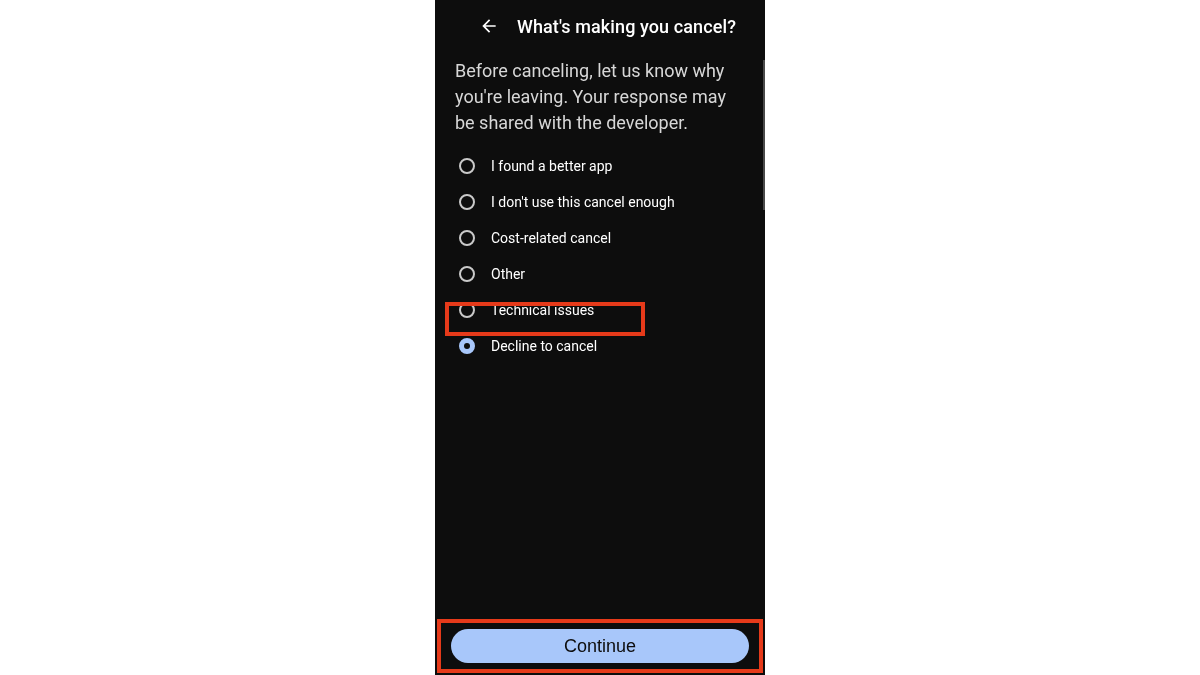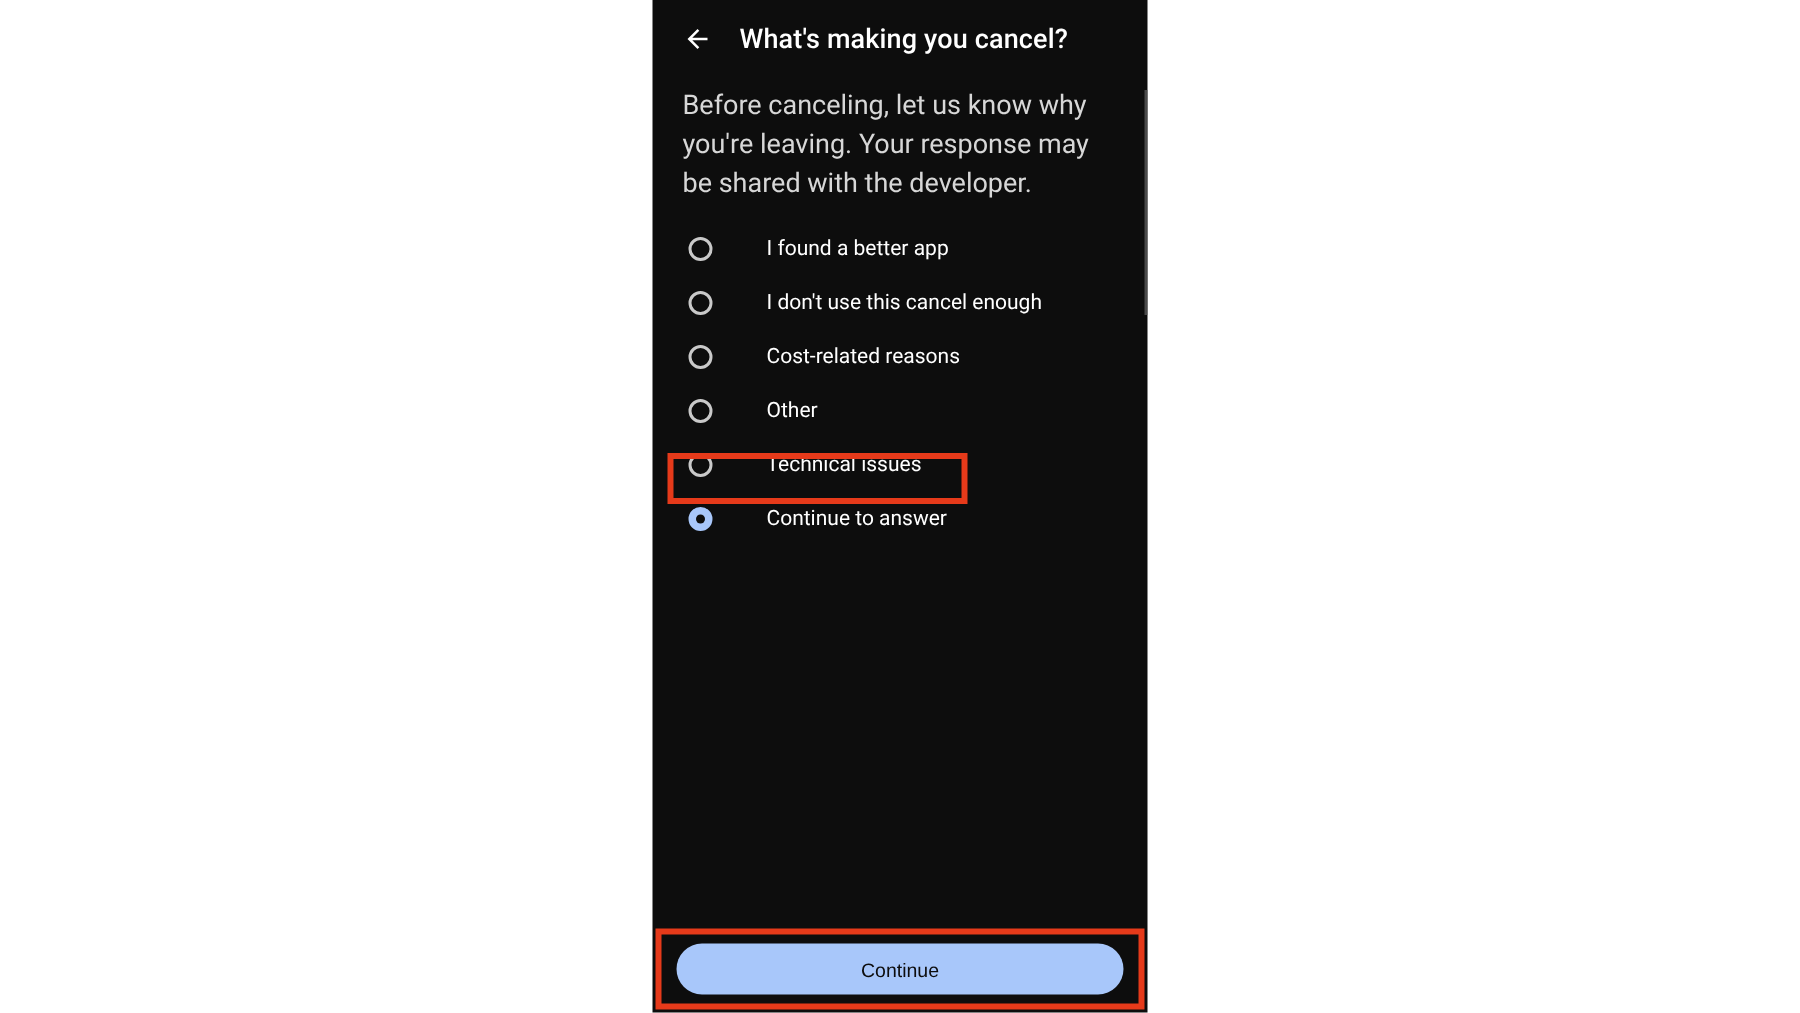--- a/index.html
+++ b/index.html
@@ -18,20 +18,21 @@
       height: 675px;
       background: #0d0d0d;
       position: relative;
       overflow: hidden;
     }
     .header {
       display: flex;
       align-items: center;
       padding: 14px 18px 10px 18px;
       gap: 16px;
+      margin-left: 24px;
     }
     .back-btn {
       display: inline-flex;
       align-items: center;
       justify-content: center;
       width: 24px;
       height: 24px;
       cursor: pointer;
     }
     .back-btn svg { display: block; }
@@ -87,40 +88,39 @@
       content: "";
       width: 6px;
       height: 6px;
       border-radius: 50%;
       background: #0d0d0d;
       position: absolute;
     }
     .option-label {
       color: #ffffff;
       font-size: 14px;
-      margin-left: 20px;
     }
     .footer-area {
       position: absolute;
       left: 0; right: 0; bottom: 0;
       padding: 0;
     }
     .highlight-box-bottom {
       border: 4px solid #e63a1a;
       margin: 0 2px 2px 2px;
       padding: 6px 10px 6px 10px;
     }
     .continue-btn {
       width: 100%;
       height: 34px;
       border: none;
       border-radius: 18px;
       background: #a8c7fa;
       color: #0d0d0d;
-      font-size: 13px;
+      font-size: 18px;
       font-weight: 500;
       cursor: pointer;
     }
     .continue-btn span {
       display: inline-block;
     }
     .scroll-hint {
       position: absolute;
       right: 0;
       top: 60px;
@@ -149,33 +149,33 @@
     <div class="option-row">
       <span class="radio"></span>
       <span class="option-label">I found a better app</span>
     </div>
     <div class="option-row">
       <span class="radio"></span>
       <span class="option-label">I don't use this cancel enough</span>
     </div>
     <div class="option-row">
       <span class="radio"></span>
-      <span class="option-label">Cost-related reasons</span>
+      <span class="option-label">Cost-related cancel</span>
     </div>
     <div class="option-row">
       <span class="radio"></span>
       <span class="option-label">Other</span>
     </div>
     <div class="option-row">
       <span class="radio"></span>
       <span class="option-label">Technical issues</span>
     </div>
     <div class="option-row">
       <span class="radio selected"></span>
-      <span class="option-label">Continue to answer</span>
+      <span class="option-label">Decline to cancel</span>
     </div>
   </div>
 
   <div class="highlight-box-option"></div>
 
   <div class="scroll-hint"></div>
 
   <div class="footer-area">
     <div class="highlight-box-bottom">
       <button class="continue-btn">

